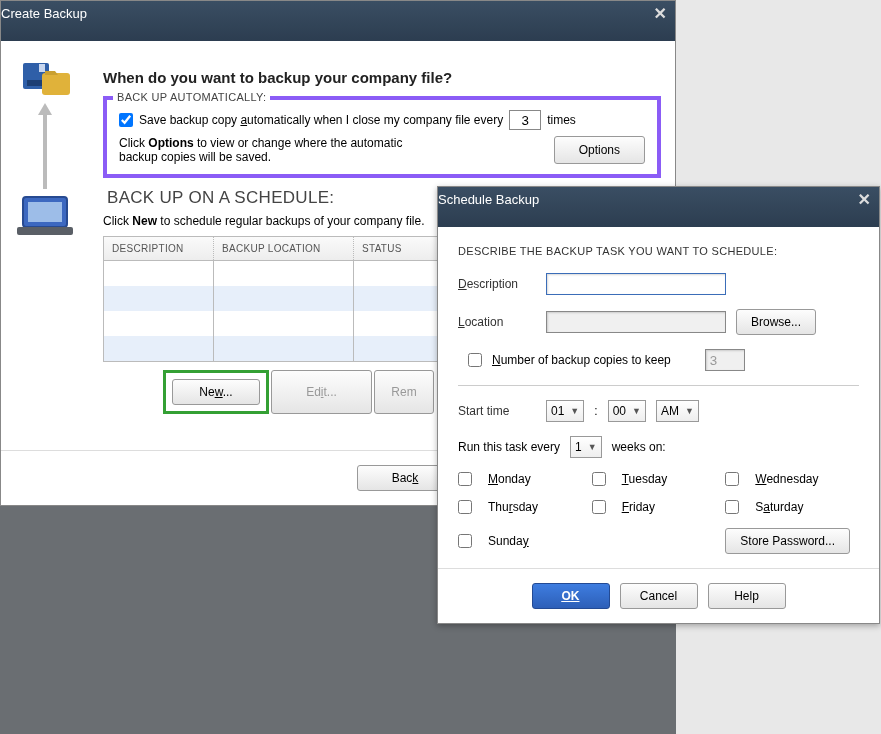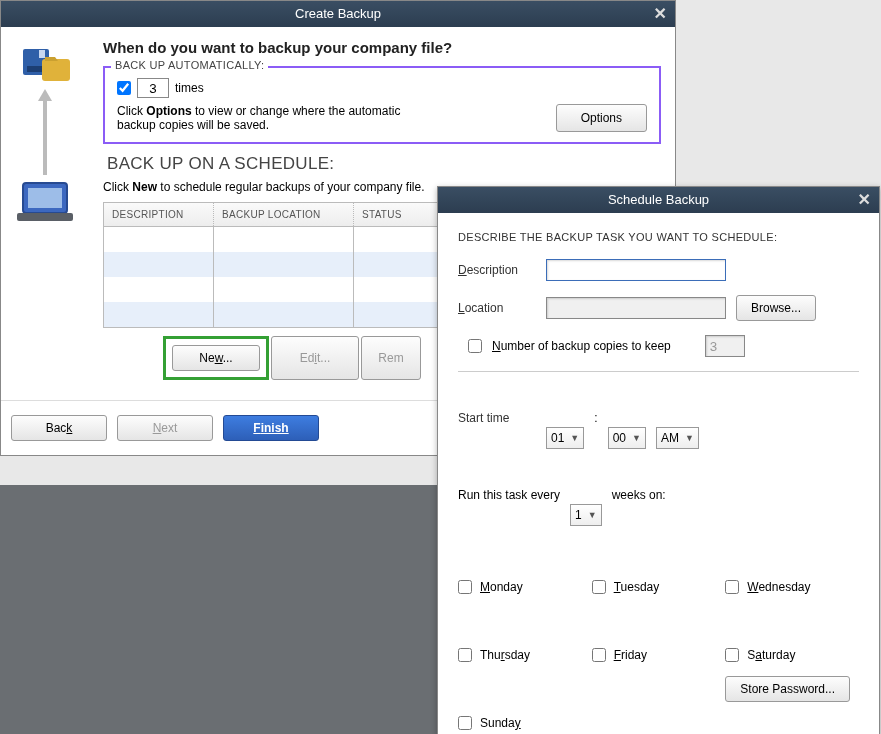--- a/index.html
+++ b/index.html
@@ -1,27 +1,27 @@
 <!DOCTYPE html>
 <html><head>
 <meta charset="utf-8">
 <style>
 * { box-sizing: border-box; margin: 0; padding: 0; }
 body { font-family: Arial, sans-serif; font-size: 12px; background: #e8e8e8; width: 881px; height: 734px; position: relative; overflow: hidden; }
 
 
 .window1 { position: absolute; left: 0; top: 0; width: 676px; background: #fff; border: 1px solid #888; }
-.titlebar { background: linear-gradient(#3a4e63, #2c3d50); color: #fff; height: 26px; line-height: 26px; text-align: center; position: relative; font-size: 13px; }
+.titlebar { background: linear-gradient(#3a4e63, #2c3d50); color: #fff; height: 40px; line-height: 26px; text-align: left; position: relative; font-size: 13px; }
 .titlebar .close { position: absolute; right: 8px; top: 0; font-size: 16px; font-weight: bold; cursor: pointer; color: #ddd; }
 .main-body { display: flex; background: #fff; }
 .sidebar { width: 88px; padding: 8px; }
 .sidebar svg { display: block; }
-.content { flex: 1; padding: 12px 14px; }
+.content { flex: 1; padding: 28px 14px; }
 .heading { font-size: 15px; font-weight: bold; margin-bottom: 10px; color: #222; }
-.section { border: 2px solid #8b5cf6; padding: 10px 12px; margin-bottom: 6px; position: relative; }
+.section { border: 4px solid #8b5cf6; padding: 10px 12px; margin-bottom: 6px; position: relative; }
 .section-title { font-size: 11px; color: #444; position: absolute; top: -9px; left: 6px; background: #fff; padding: 0 4px; letter-spacing: 0.3px; }
 .plain-section-title { font-size: 17px; color: #444; margin: 10px 0 6px 4px; letter-spacing: 0.3px; }
 .row { display: flex; align-items: center; gap: 6px; margin-bottom: 6px; }
 .row2 { display: flex; justify-content: space-between; align-items: center; }
 .spinner { width: 32px; height: 20px; border: 1px solid #888; text-align: center; padding: 2px; }
 .btn { background: linear-gradient(#fdfdfd, #e5e5e5); border: 1px solid #999; border-radius: 3px; padding: 5px 14px; cursor: pointer; font-size: 12px; }
 .btn-wide { padding: 6px 24px; }
 .btn-primary { background: linear-gradient(#3e7de0, #2d5fb8); color: #fff; border: 1px solid #234a94; font-weight: bold; text-decoration: underline; }
 .table { border: 1px solid #bbb; margin: 8px 0; }
 .thead { display: flex; background: linear-gradient(#fafafa, #ededed); border-bottom: 1px solid #bbb; }
@@ -31,41 +31,41 @@
 .th:nth-child(3) { flex: 1; border-right: none; }
 .tbody { height: 100px; }
 .tr { display: flex; height: 25px; }
 .tr.alt { background: #e7effa; }
 .td { border-right: 1px solid #bbb; }
 .td:nth-child(1) { width: 110px; }
 .td:nth-child(2) { width: 140px; }
 .td:nth-child(3) { flex: 1; border-right: none; }
 .tbl-buttons { display: flex; gap: 2px; margin: 8px 0 8px 60px; }
 .highlight-btn { border: 3px solid #34a034; padding: 6px 6px; display: inline-block; }
-.nav-buttons { padding: 14px 10px; display: flex; gap: 10px; border-top: 1px solid #ddd; background: #fff; }
+.nav-buttons { padding: 14px 10px; display: flex; gap: 10px; border-top: 1px solid #ddd; background: #fff; justify-content: flex-end; }
 .nav-buttons .btn { width: 96px; text-align: center; }
 .disabled { color: #999; }
 .backdrop { position: absolute; left: 0; top: 485px; width: 676px; height: 249px; background: #6a6e72; }
 
 
 .window2 { position: absolute; left: 437px; top: 186px; width: 443px; background: #fff; border: 1px solid #888; box-shadow: 0 2px 6px rgba(0,0,0,0.3); }
 .w2-body { padding: 18px 20px 4px 20px; }
 .subhead { font-size: 11px; color: #333; letter-spacing: 0.3px; margin-bottom: 16px; }
 .form-row { display: flex; align-items: center; gap: 10px; margin-bottom: 14px; }
 .label { width: 78px; color: #333; }
 .u { text-decoration: underline; }
 .txt { border: 1px solid #888; height: 22px; padding: 2px 4px; background: #fff; box-shadow: inset 1px 1px 2px rgba(0,0,0,0.15); }
 .txt.desc { width: 180px; border-color: #3b6db8; }
 .txt.loc { width: 180px; background: #f0f0f0; }
 .txt.copies { width: 40px; background: #f0f0f0; color: #999; }
 .sep { border-top: 1px solid #ccc; margin: 14px 0; }
-.select { border: 1px solid #999; height: 22px; padding: 2px 4px; background: linear-gradient(#fff,#eee); display: inline-flex; align-items: center; gap: 6px; margin-top: 41px; }
+.select { border: 1px solid #999; height: 22px; padding: 2px 4px; background: linear-gradient(#fff,#eee); display: inline-flex; align-items: center; gap: 6px; }
 .caret { font-size: 9px; color: #555; }
 .days { display: grid; grid-template-columns: 1fr 1fr 1fr; row-gap: 14px; margin-top: 8px; }
-.day { display: flex; align-items: center; gap: 8px; margin-top: 40px; }
+.day { display: flex; align-items: center; gap: 16px; }
 .footer { display: flex; justify-content: center; gap: 10px; padding: 14px; border-top: 1px solid #ddd; margin-top: 10px; }
 .footer .btn { width: 78px; text-align: center; }
 input[type=checkbox] { width: 14px; height: 14px; }
 .store-pw { margin-top: 0; }
 </style>
 </head>
 <body>
 
 <div class="backdrop"></div>
 
@@ -92,20 +92,21 @@
         <rect x="8" y="178" width="56" height="8" rx="2" fill="#5a5f66"></rect>
       </svg>
     </div>
     <div class="content">
       <div class="heading">When do you want to backup your company file?</div>
 
       <div class="section">
         <div class="section-title">BACK UP AUTOMATICALLY:</div>
         <div class="row">
           <input type="checkbox" checked="" style="">
+          <span>Save backup copy <span class="u">a</span>utomatically when I close my company file every</span>
           <input class="spinner" value="3" style="">
           <span>times</span>
         </div>
         <div class="row2">
           <div style="max-width:290px">
             <span>Click </span><b>Options</b><span> to view or change where the automatic backup copies will be saved.</span>
           </div>
           <button class="btn btn-wide">Options</button>
         </div>
       </div>
@@ -142,21 +143,21 @@
               <div class="td"></div>
               <div class="td"></div>
             </div>
         </div>
       </div>
 
       <div class="tbl-buttons">
         <span class="highlight-btn">
           <button class="btn" style="width:88px">Ne<span class="u">w</span>...</button>
         </span>
-        <button class="btn disabled" style="width:88px">Ed<span class="u">i</span>t...</button>
+        <button class="btn disabled" style="width:101px">Ed<span class="u">i</span>t...</button>
         <button class="btn disabled" style="width:60px;overflow:hidden">Rem</button>
       </div>
     </div>
   </div>
   <div class="nav-buttons">
     <button class="btn">Bac<span class="u">k</span></button>
     <button class="btn disabled"><span class="u">N</span>ext</button>
     <button class="btn btn-primary">F<span class="u">i</span>nish</button>
   </div>
 </div>
@@ -240,13 +241,18 @@
           <span>S<span class="u">a</span>turday</span>
         </div>
       <div class="day">
           <input type="checkbox" style="">
           <span>Sunda<span class="u">y</span></span>
         </div>
       <div></div>
       <div class="store-pw"><button class="btn">Store Password...</button></div>
     </div>
   </div>
+  <div class="footer">
+    <button class="btn btn-primary"><span class="u">O</span>K</button>
+    <button class="btn">Cancel</button>
+    <button class="btn">Help</button>
+  </div>
 </div>
 
 </body></html>

